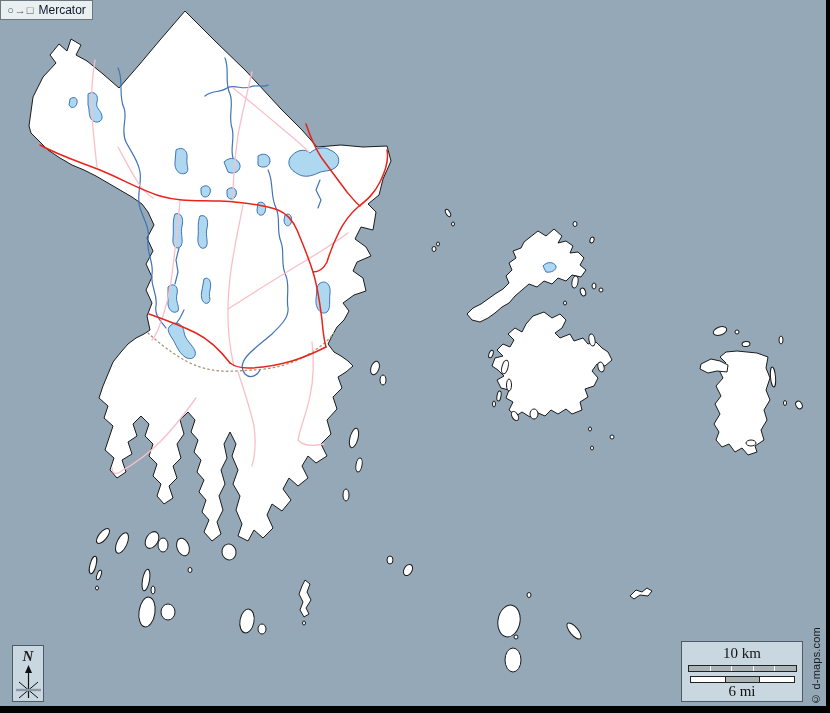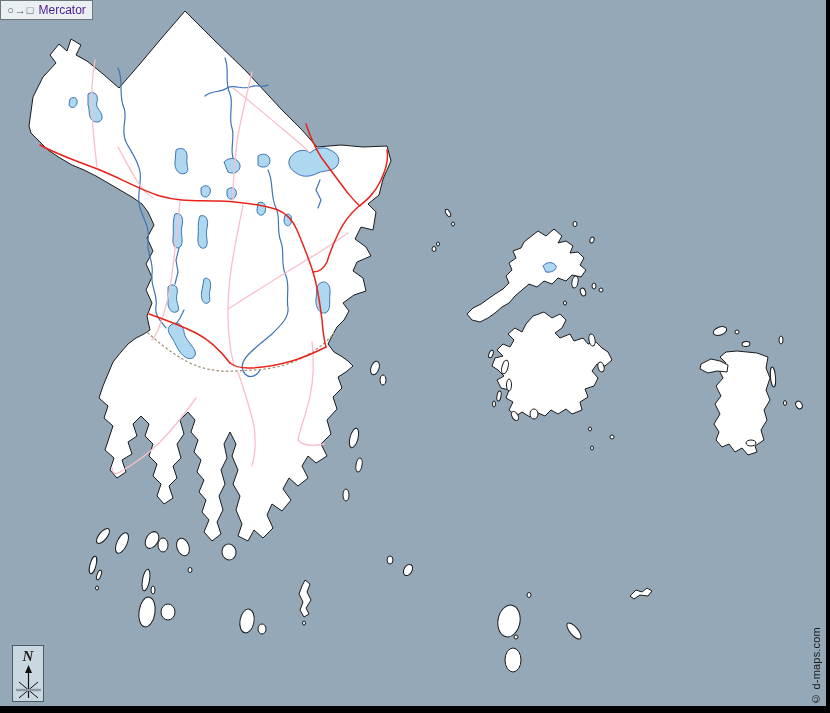--- a/index.html
+++ b/index.html
@@ -12,21 +12,21 @@
   .ft-trail{fill:none;stroke:var(--trail);stroke-width:1.3;stroke-dasharray:1.5 3.2;stroke-linecap:round;}
   .ft-road-sec{fill:none;stroke:var(--road_sec);stroke-width:1.3;stroke-linecap:round;}
   .ft-road-main{fill:none;stroke:var(--road_main);stroke-width:1.5;stroke-linecap:round;}
   .panel{position:absolute;background:var(--box_fill);border:1.5px solid var(--box_border);box-sizing:border-box;}
   .north-box{left:12px;top:645px;width:32px;height:57px;text-align:center;}
   .north-n{font-family:"Liberation Serif",serif;font-style:italic;font-weight:bold;
            font-size:15px;color:#222;line-height:16px;margin-top:2px;}
   .proj-box{left:66px;top:683px;width:91px;height:18px;background:#eaeff1;border:1.2px solid #6b767d;
             display:flex;align-items:center;justify-content:center;gap:4px;}
   .proj-sym{font-size:11px;color:#4a545a;letter-spacing:1px;line-height:11px;}
-  .proj-label{font-size:12px;color:#4c1d95;line-height:12px;}
+  .proj-label{font-size:12px;color:#0f172a;line-height:12px;}
   .scale-box{left:681px;top:641px;width:122px;height:61px;}
   .scale-label{font-family:"Liberation Serif",serif;font-size:15px;color:#111;text-align:center;line-height:17px;}
   .bar{position:relative;height:5px;border:1px solid #222;background:var(--bar_gray);margin:2px auto 0 auto;}
   .bar.km{width:107px;margin-top:3px;}
   .bar.mi{width:103px;margin-top:4px;}
   .bar .tick{position:absolute;top:0;bottom:0;width:1px;background:#fff;}
   .bar .seg{position:absolute;top:0;bottom:0;}
   .copyright{position:absolute;left:810px;top:627px;height:78px;width:14px;
              font-size:11px;color:#1a1a1a;writing-mode:vertical-rl;transform:rotate(180deg);
              white-space:nowrap;letter-spacing:0.2px;}
@@ -159,18 +159,33 @@
       <line x1="5" y1="34" x2="24" y2="18" stroke="#111" stroke-width="1"></line>
       <line x1="2" y1="26" x2="27" y2="26" stroke="#8a99a4" stroke-width="2.4"></line>
     </svg>
   </div>
 
   <div class="proj-box">
     <span class="proj-sym">○→□</span>
     <span class="proj-label">Mercator</span>
   </div>
 
+  <div class="panel scale-box">
+    <div class="scale-label" style="margin-top:3px">10 km</div>
+    <div class="bar km">
+        <div class="tick" style="left: 20%;"></div>
+        <div class="tick" style="left: 40%;"></div>
+        <div class="tick" style="left: 60%;"></div>
+        <div class="tick" style="left: 80%;"></div>
+      </div>
+    <div class="bar mi">
+        <div class="seg" style="left: 0%; width: 33.3333%; background: rgb(255, 255, 255);"></div>
+        <div class="seg" style="left: 33.3333%; width: 33.3333%; background: rgb(170, 180, 180); border-left: 1px solid rgb(34, 34, 34);"></div>
+        <div class="seg" style="left: 66.6667%; width: 33.3333%; background: rgb(255, 255, 255); border-left: 1px solid rgb(34, 34, 34);"></div>
+      </div>
+    <div class="scale-label">6 mi</div>
+  </div>
 
   <div class="copyright">© d-maps.com</div>
 
   <div class="frame-bottom"></div>
   <div class="frame-right"></div>
 </div>
 
 </body></html>

